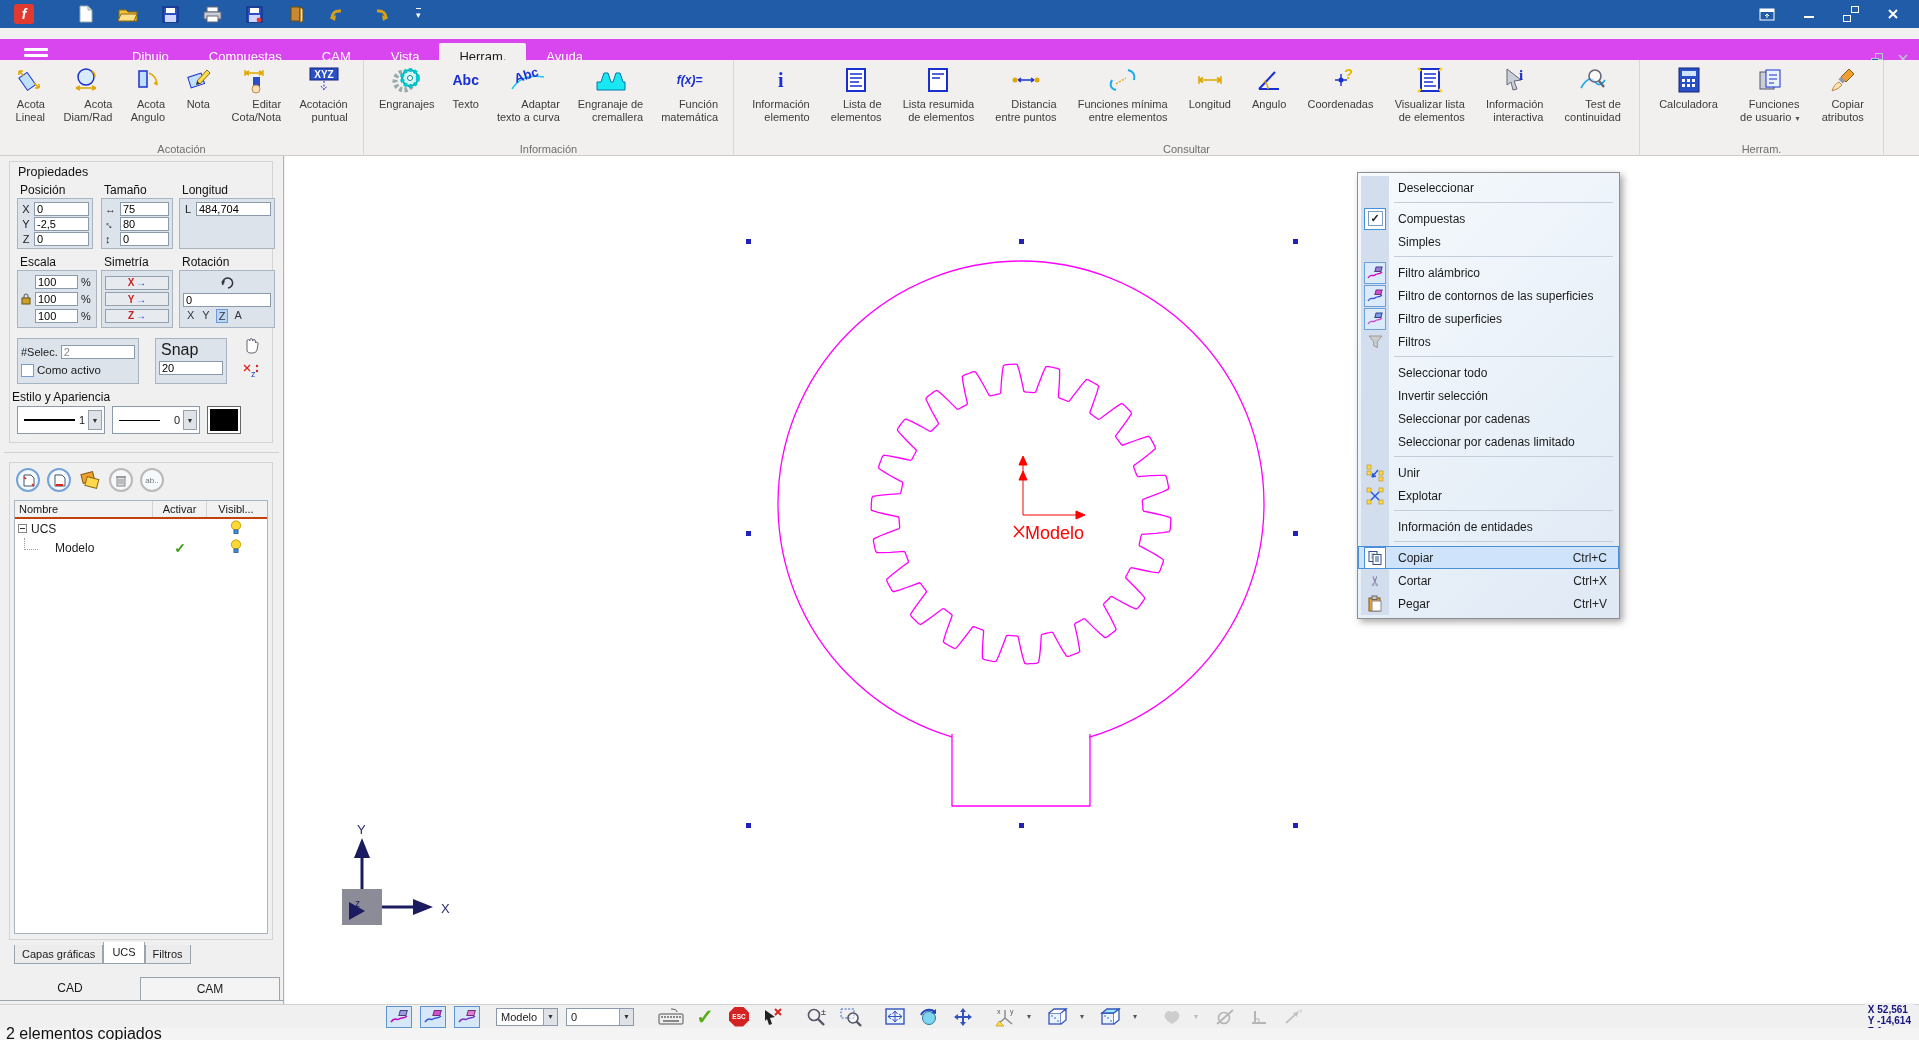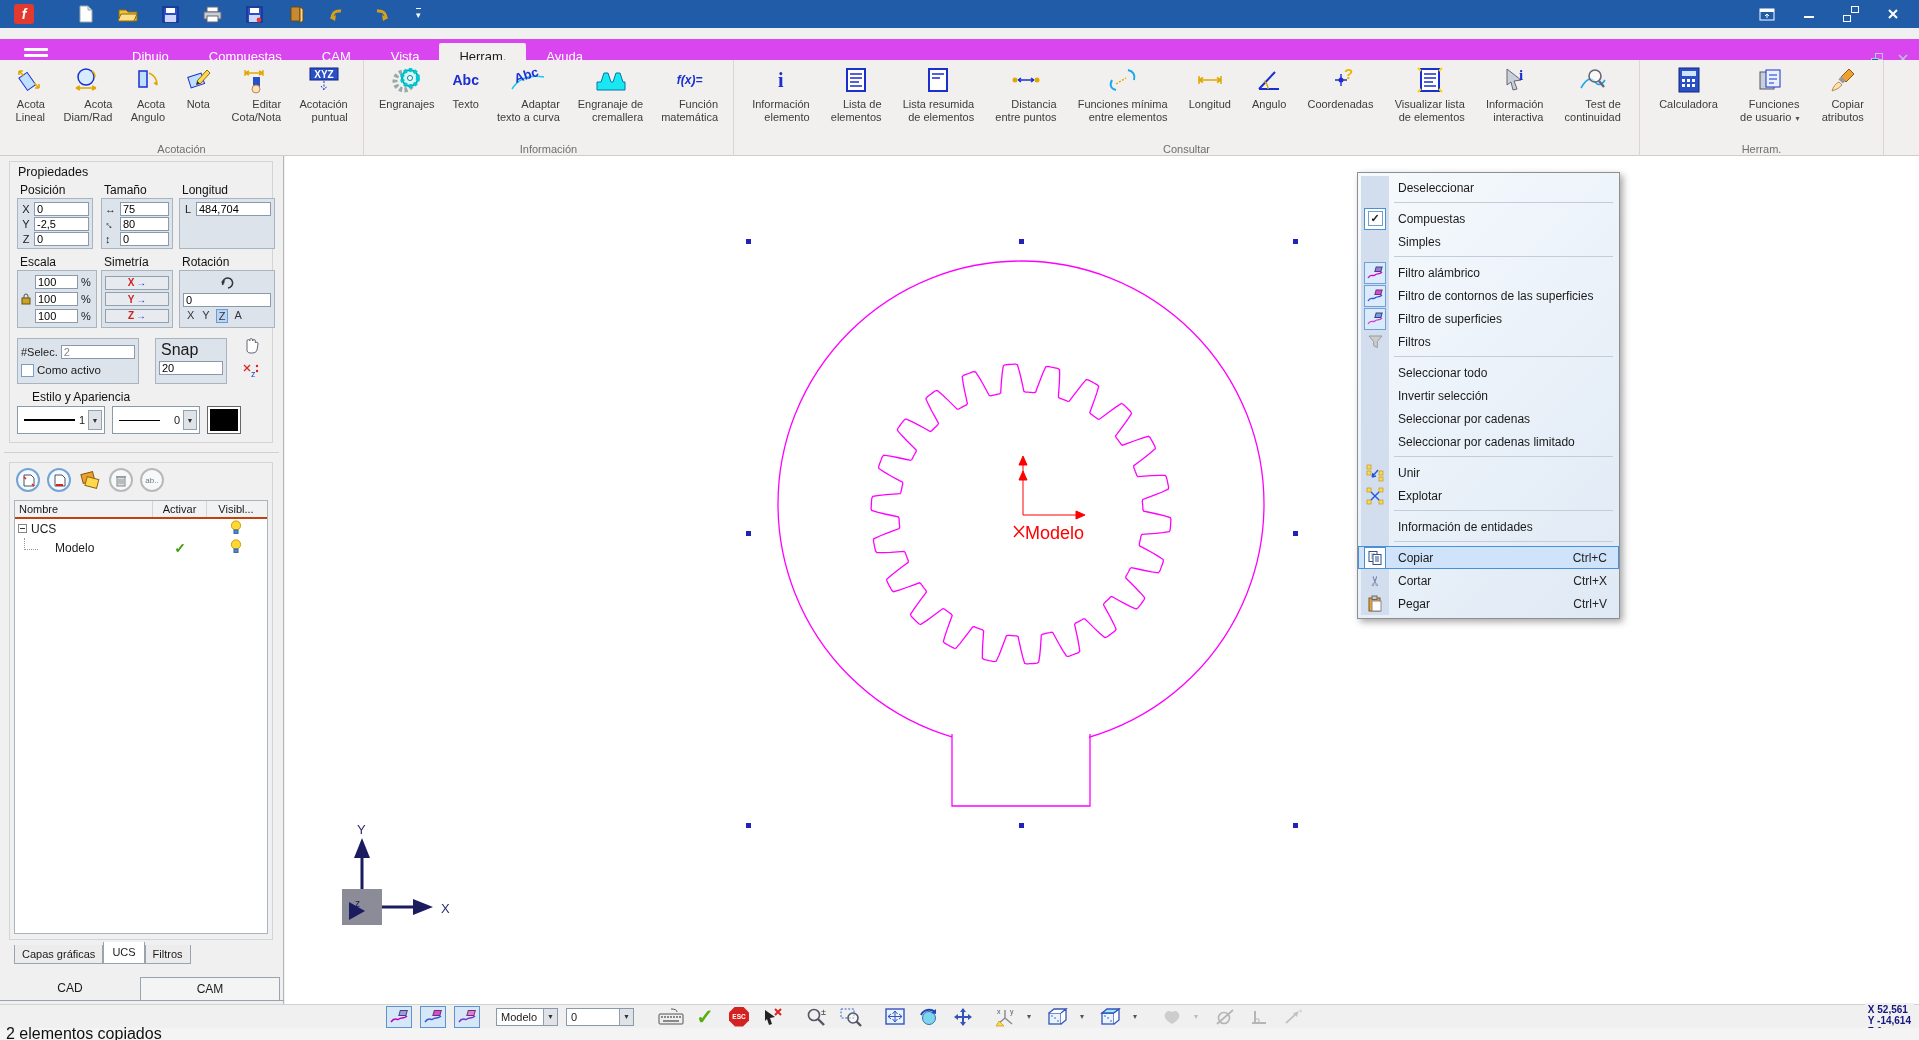--- a/index.html
+++ b/index.html
@@ -632,21 +632,21 @@
   <span style="position:absolute;left:243px;top:180px"><svg width="16" height="18">
         <path d="M4,10 V5 a1.4,1.4 0 0 1 2.8,0 V4 a1.4,1.4 0 0 1 2.8,0 v1 a1.4,1.4 0 0 1 2.8,0 v2 a1.4,1.4 0 0 1 2.6,1 l-1,6 q-1,3 -4,3 h-3 q-2,0 -3,-2 z" fill="#fff" stroke="#667"></path>
       </svg></span>
   <span style="position:absolute;left:241px;top:205px"><svg width="20" height="18">
         <path d="M3,4 l6,6 M9,4 l-6,6" stroke="#d22" stroke-width="1.3"></path>
         <text x="10" y="16" font-size="9" fill="#24c" font-family="Liberation Sans">z</text>
         <circle cx="16" cy="5" r="1.2" fill="#d22"></circle>
         <circle cx="16" cy="10" r="1.2" fill="#d22"></circle>
       </svg></span>
 
-  <div class="plabel" style="left:32px;top:234px">Estilo y Apariencia</div>
+  <div class="plabel" style="left:12px;top:234px">Estilo y Apariencia</div>
   <div class="stylerow" style="left:17px;top:250px">
     <div class="ddbox">
         <span class="ddline"></span>
         <span class="ddnum">1</span>
         <span class="ddbtn">▼</span>
       </div>
     <div class="ddbox">
         <span class="ddline thin" style="margin-right:14px"></span>
         <span class="ddnum">0</span>
         <span class="ddbtn">▼</span>

